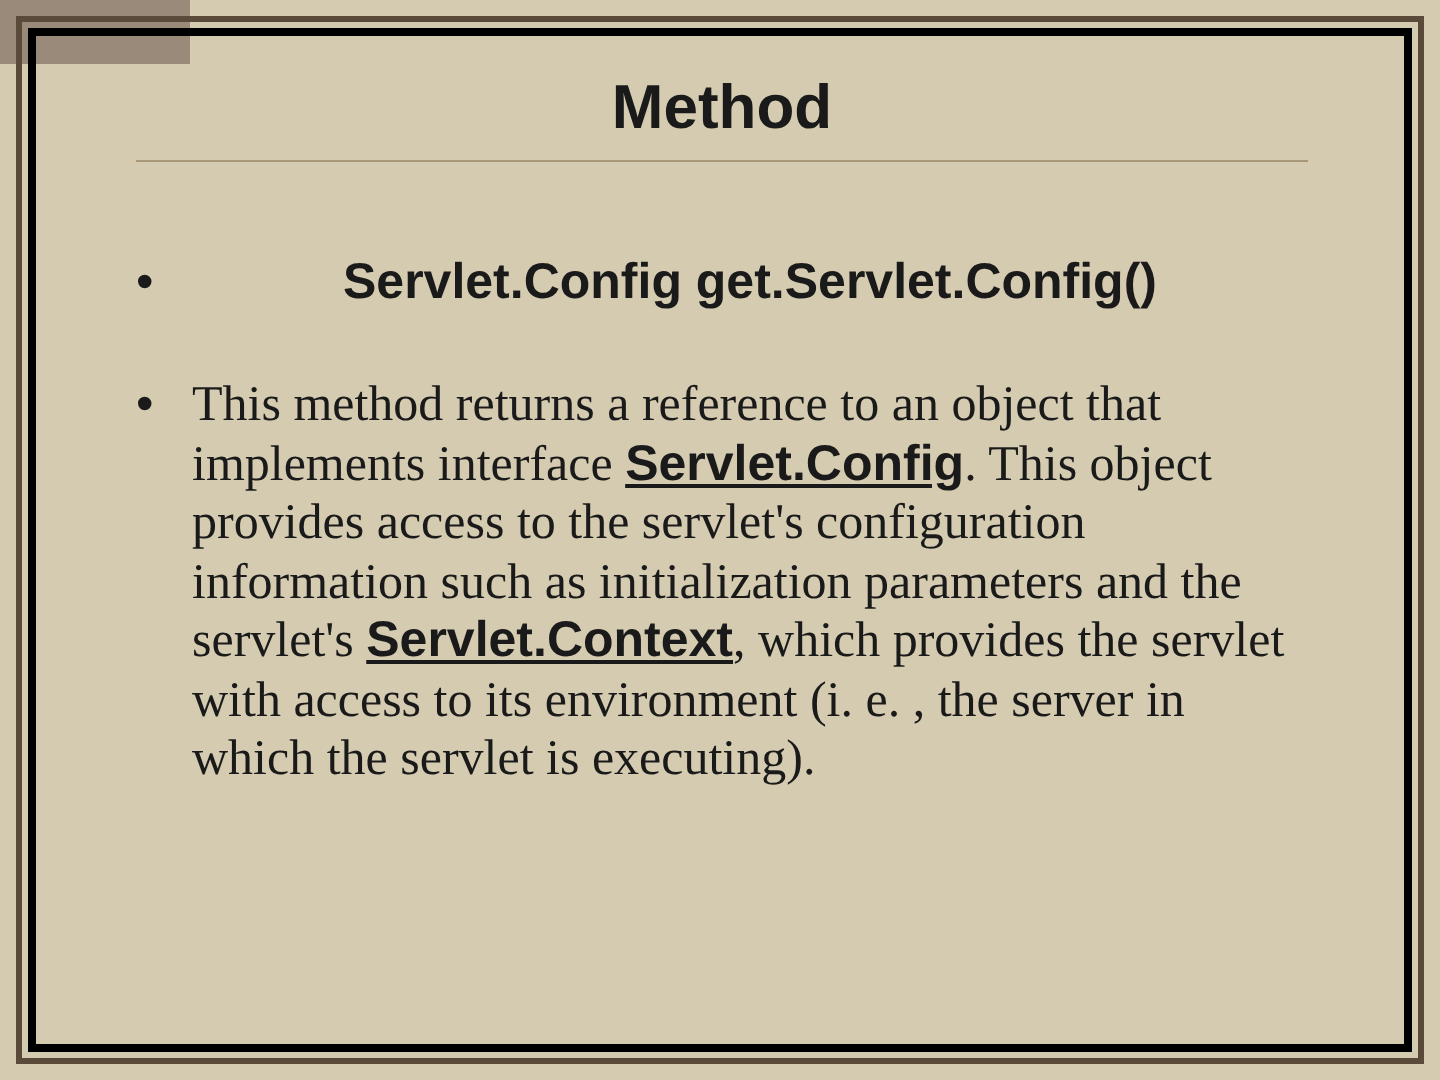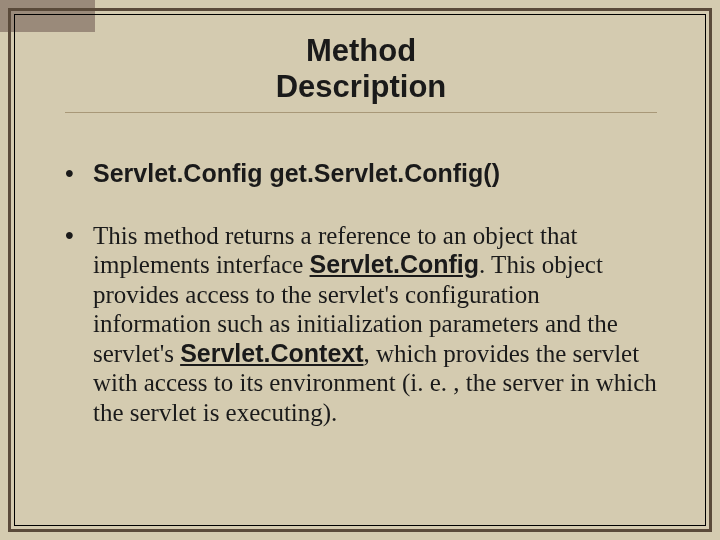--- a/index.html
+++ b/index.html
@@ -22,21 +22,21 @@
     left: 8px;
     right: 8px;
     bottom: 8px;
     border: 3px solid #5a4a3a;
     padding: 3px;
     box-sizing: border-box;
   }
   .inner-frame {
     width: 100%;
     height: 100%;
-    border: 1px solid #000000;
+    border: 4px solid #000000;
     box-sizing: border-box;
     padding: 18px 48px 20px 50px;
   }
   .corner-tab {
     position: absolute;
     top: 0;
     left: 0;
     width: 95px;
     height: 32px;
     background: #9a8a7a;
@@ -69,41 +69,41 @@
     flex: 0 0 auto;
     width: 28px;
     font-family: Arial, sans-serif;
   }
   .bullet .text {
     flex: 1 1 auto;
   }
   .method-sig {
     font-family: Arial, Helvetica, sans-serif;
     font-weight: bold;
+    text-align: center;
   }
   .desc {
     font-family: "Times New Roman", Times, serif;
   }
   .desc .kw {
     font-family: Arial, Helvetica, sans-serif;
     font-weight: bold;
     text-decoration: underline;
   }
 </style>
 </head>
 <body>
 
 <div class="slide">
   <div class="corner-tab"></div>
   <div class="outer-frame">
     <div class="inner-frame">
 
       <h1 class="title">
         <span>Method</span><br>
-        <span>Description</span>
       </h1>
       <hr class="hr">
 
       <div class="body">
 
         <div class="bullet">
           <div class="dot">•</div>
           <div class="text method-sig">Servlet.Config get.Servlet.Config()</div>
         </div>
 

